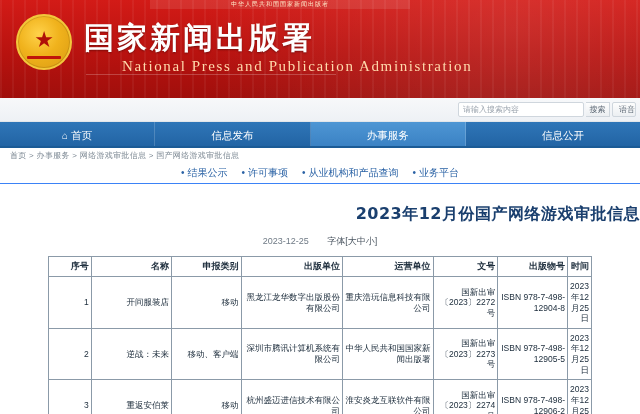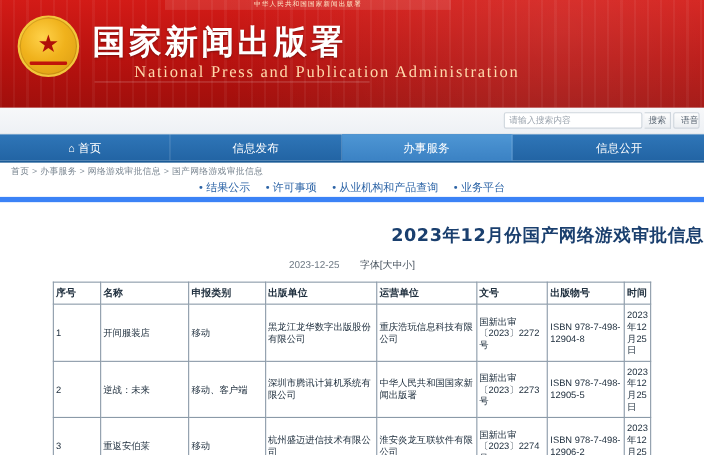--- a/index.html
+++ b/index.html
@@ -108,21 +108,21 @@
   
   .crumb {
     height: 14px; background:#fff; font-size: 8px; color:#7b8792;
     padding: 2px 0 0 10px; letter-spacing: .3px;
   }
 
   
   .subnav {
     height: 22px; background:#fff;
     display:flex; align-items:center; justify-content:center;
-    gap: 14px; border-bottom:5px solid #3b82f6;
+    gap: 14px; border-bottom:1px solid #3b82f6;
     font-size: 10px; color:#2a62a5;
   }
   .subnav span.dot { color:#2a62a5; margin-right:3px; }
   .subnav a { color:#2a62a5; text-decoration:none; cursor:pointer; }
 
   
   .content {
     position:relative;
     background:#fff;
     padding-top: 12px;
@@ -139,21 +139,21 @@
   .meta .fs a { color:#4a5560; text-decoration:none; cursor:pointer; }
 
   
   .tbl-wrap { padding: 0 48px; }
   table.t {
     width: 100%; border-collapse: collapse;
     font-size: 8.5px; color:#20303f;
   }
   table.t th, table.t td {
     border: 1px solid #8b9aa8;
-    text-align:left; vertical-align: middle;
+    text-align:right; vertical-align: middle;
     padding: 4px 2px; line-height: 1.25;
   }
   table.t th { font-weight: bold; height: 20px; font-size: 9px; }
   table.t td { height: 32px; }
   .col-1 { width: 8%; }
   .col-2 { width: 15%; }
   .col-3 { width: 13%; }
   .col-4 { width: 19%; }
   .col-5 { width: 17%; }
   .col-6 { width: 12%; }

